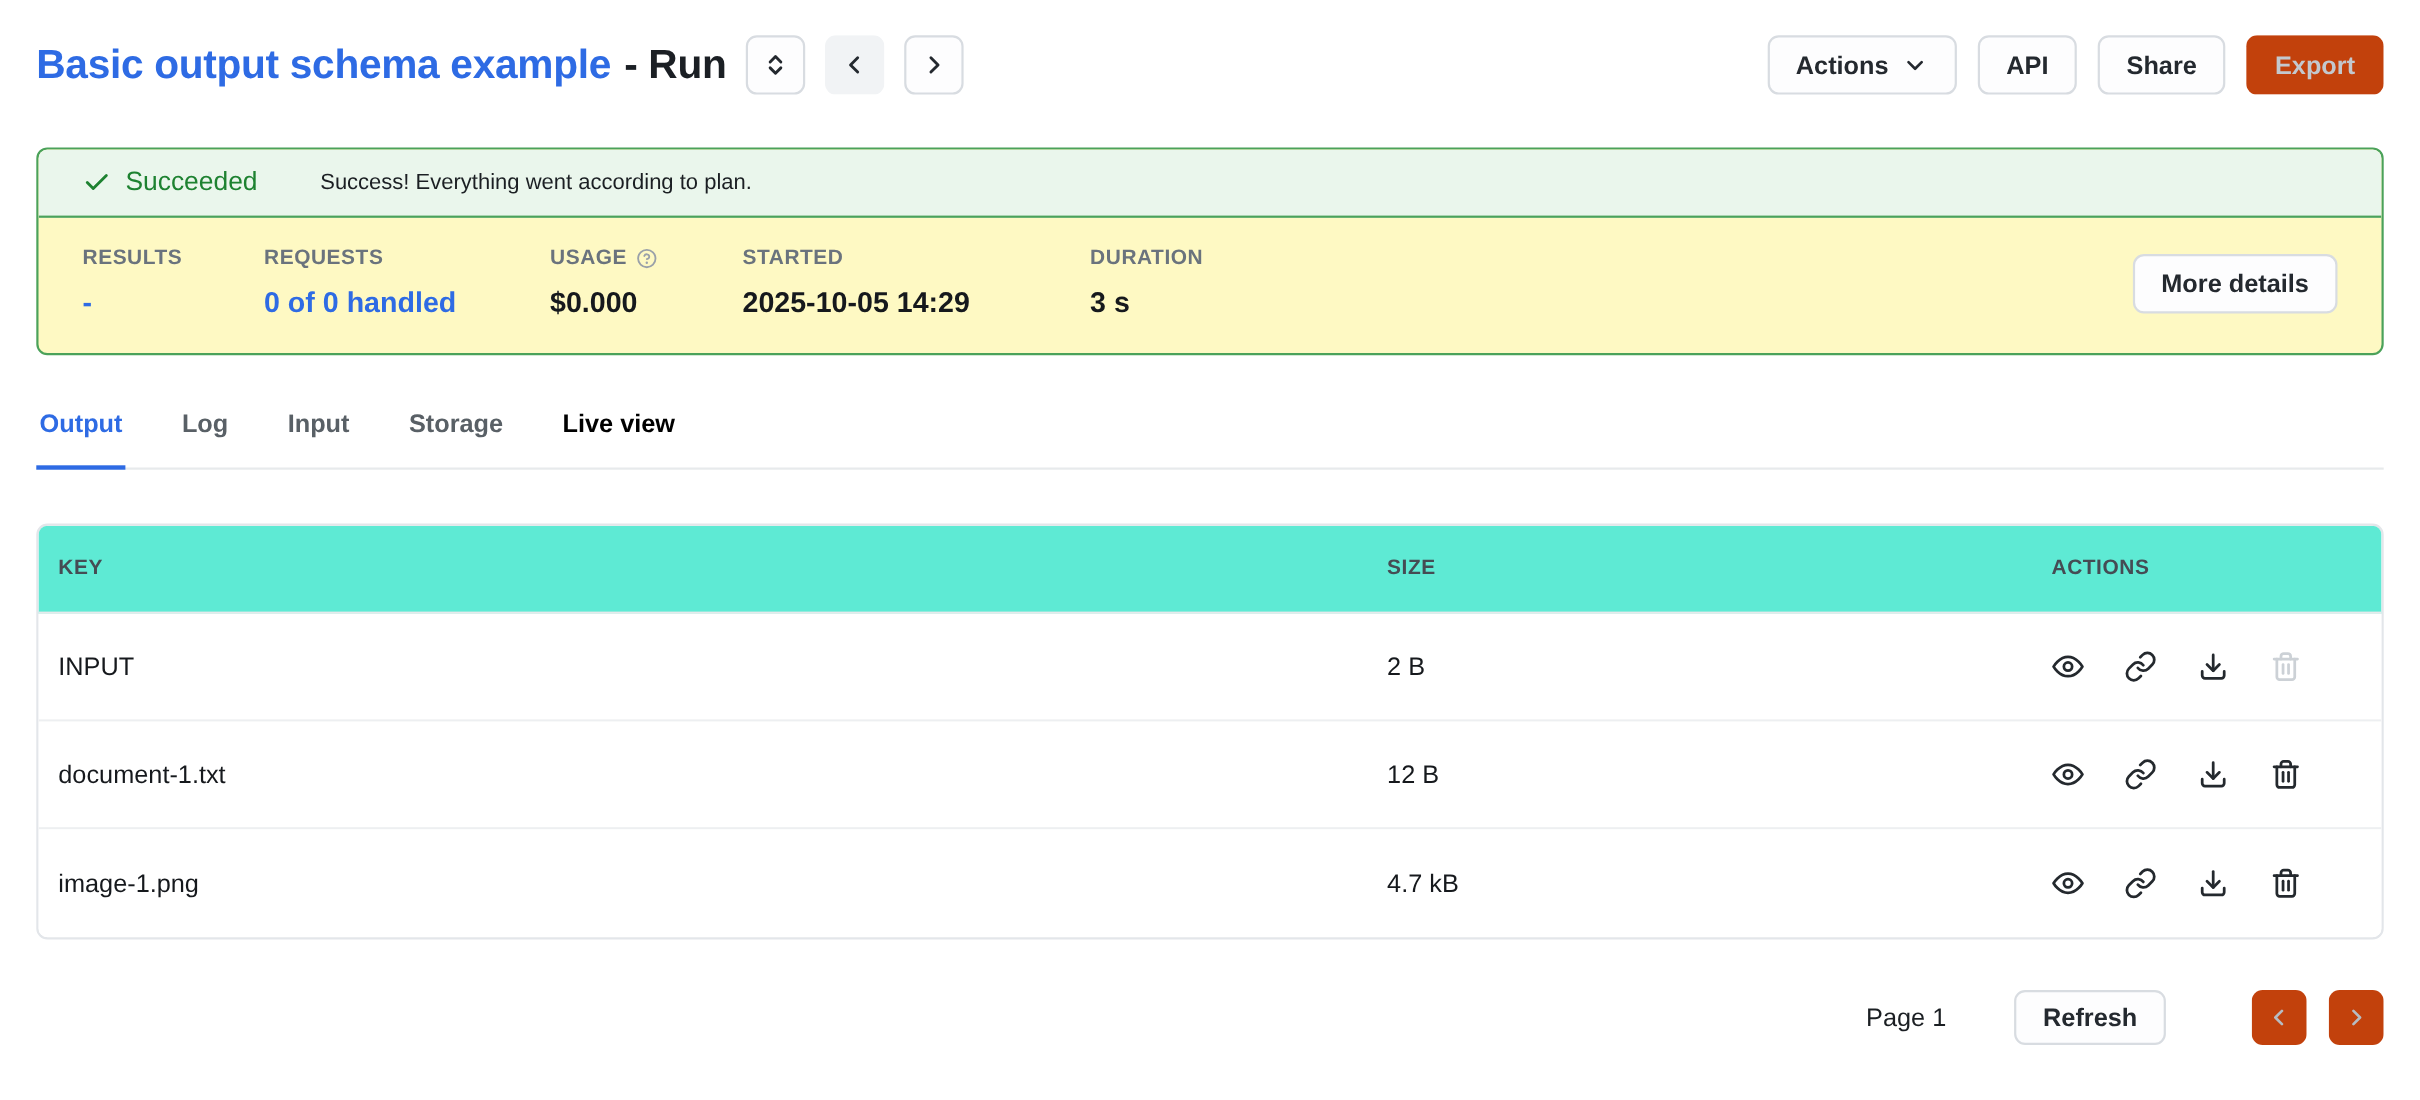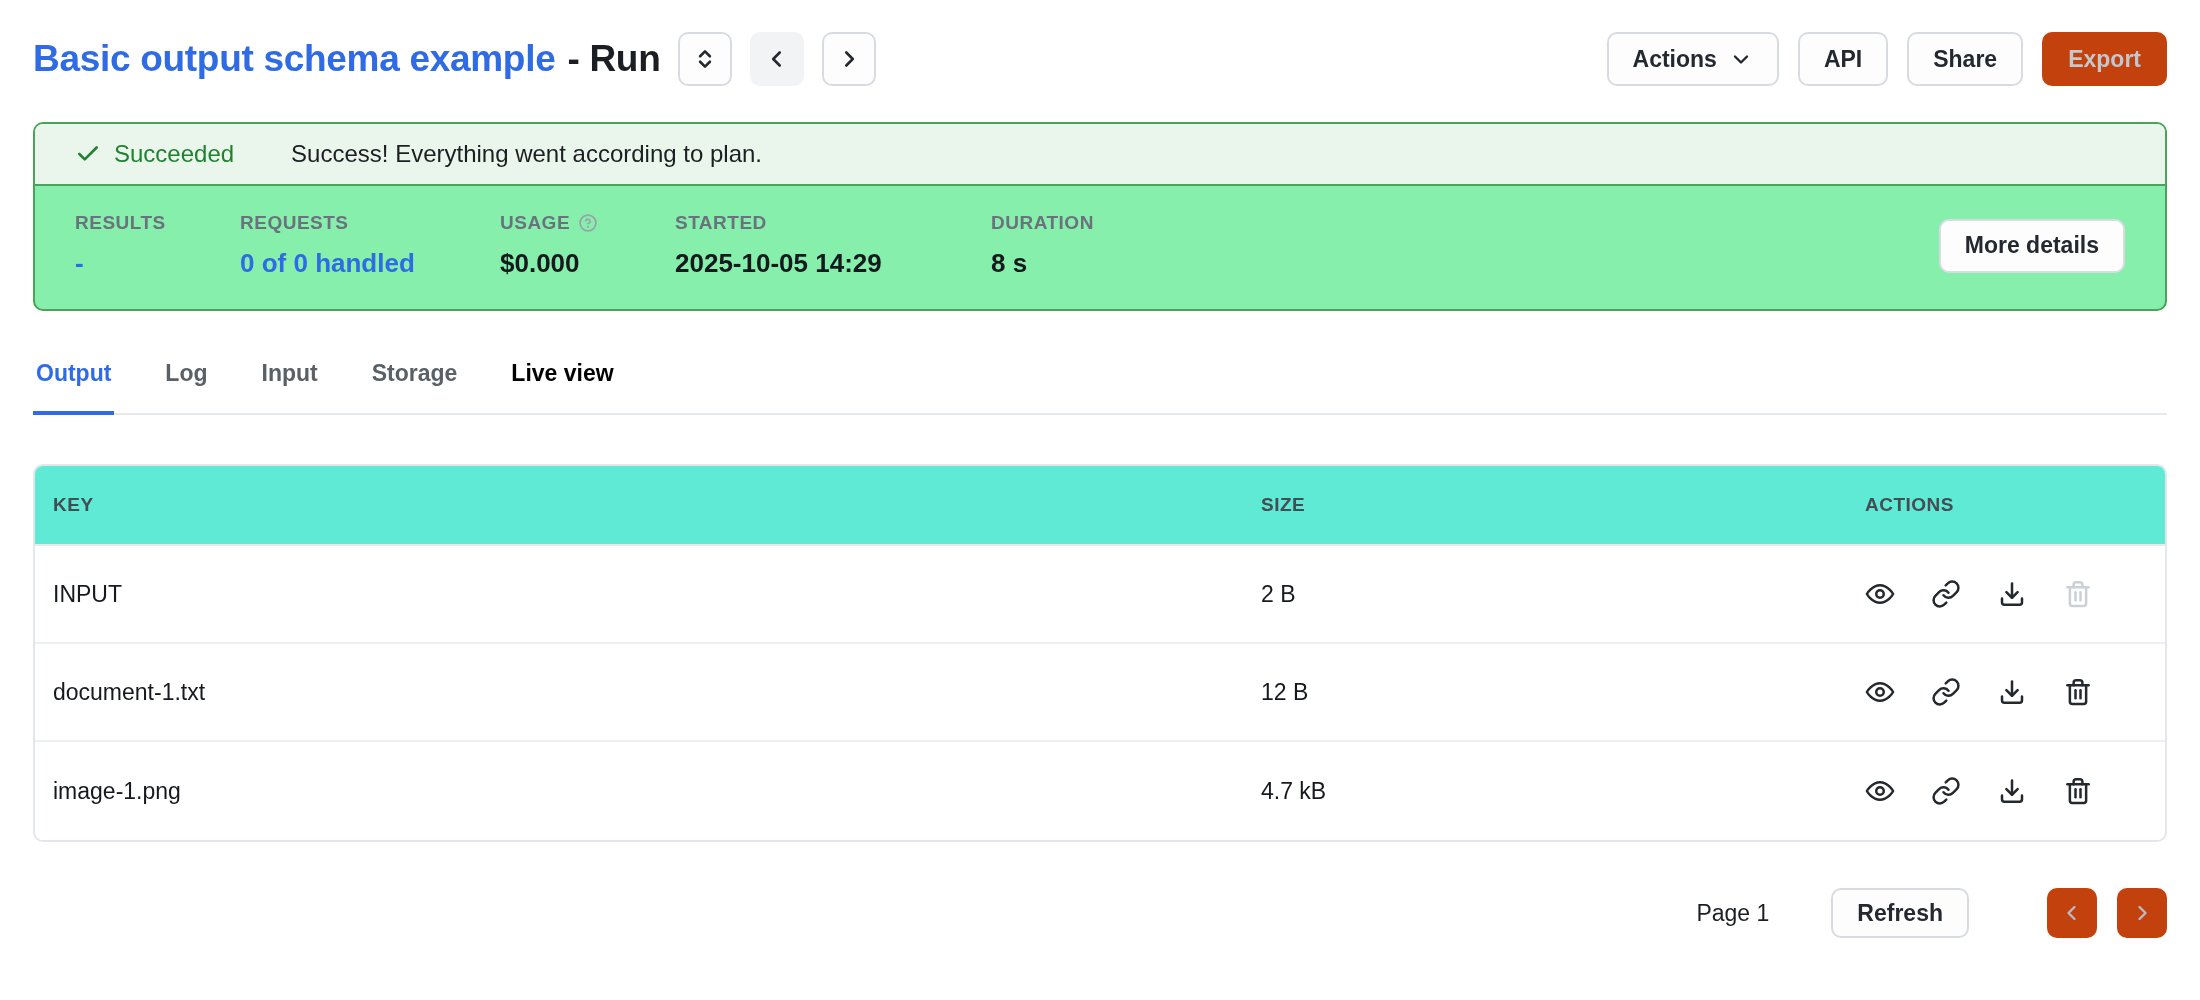--- a/index.html
+++ b/index.html
@@ -29,28 +29,28 @@
     font-family: inherit;
   }
   .btn-square { width: 54px; padding: 0; }
   .btn-flat { background: #f1f3f5; border-color: transparent; }
   .btn-disabled { background: #c2410c; border-color: transparent; color: #c3c8ce; cursor: default; }
   .btn-disabled svg { color: #b6bcc3; }
 
   .topbar-right { display: flex; align-items: center; gap: 19px; }
 
   
-  .status-card { margin-top: 32px; border: 2px solid #4ba25a; border-radius: 10px; overflow: hidden; background: #86efac; }
+  .status-card { margin-top: 44px; border: 2px solid #4ba25a; border-radius: 10px; overflow: hidden; background: #fef9c3; }
   .status-banner {
     display: flex; align-items: center; gap: 13px;
     background: #eaf6ec; border-bottom: 2px solid #4ba25a;
     padding: 0 40px; height: 62px;
   }
   .status-state { color: #1e8231; font-size: 24px; font-weight: 500; margin-right: 44px; display: inline-flex; align-items: center; gap: 13px; }
-  .status-message { color: #1b1f23; font-size: 24px; }
+  .status-message { color: #1b1f23; font-size: 20px; }
 
   .status-stats { display: flex; align-items: center; padding: 26px 40px 30px 40px; }
   .stat { display: flex; flex-direction: column; gap: 14px; }
   .stat-label {
     font-size: 19px; font-weight: bold; color: #6a737d;
     text-transform: uppercase; letter-spacing: 0.5px;
     display: inline-flex; align-items: center; gap: 8px;
   }
   .stat-value { font-size: 26px; font-weight: bold; color: #16191d; }
   .stat-value.link { color: #2e6be4; cursor: pointer; }
@@ -211,21 +211,21 @@
             </svg>
         </span>
         <span class="stat-value">$0.000</span>
       </div>
       <div class="stat stat-4">
         <span class="stat-label">Started</span>
         <span class="stat-value">2025-10-05 14:29</span>
       </div>
       <div class="stat stat-5">
         <span class="stat-label">Duration</span>
-        <span class="stat-value">8 s</span>
+        <span class="stat-value">3 s</span>
       </div>
       <div class="more-details-wrap">
         <button class="btn">
           <span>More details</span>
         </button>
       </div>
     </div>
   </div>
 
   <div class="tabs">

